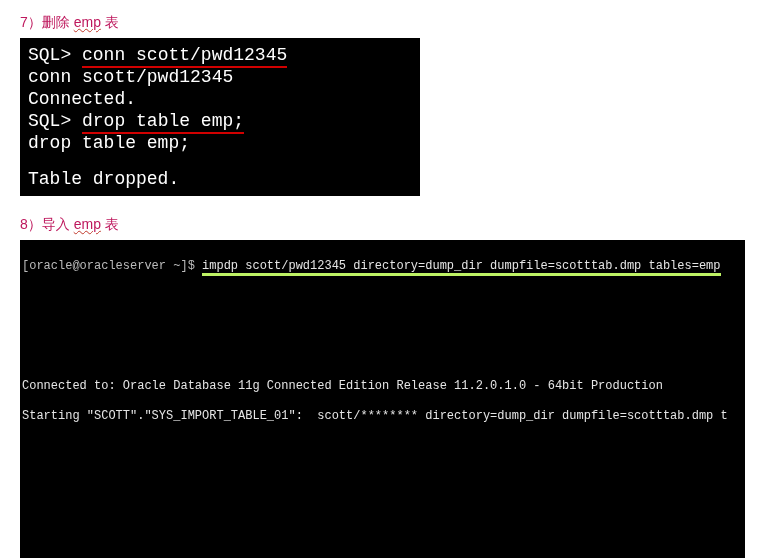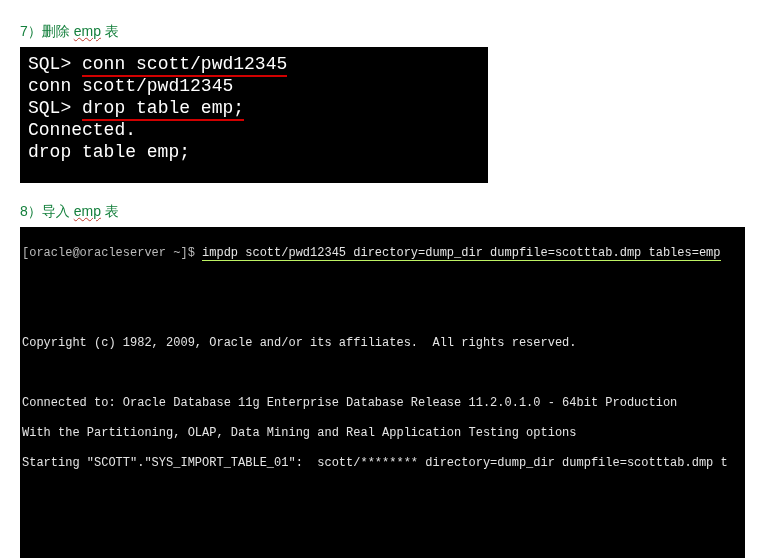--- a/index.html
+++ b/index.html
@@ -7,33 +7,33 @@
     padding: 10px 20px;
     background: #ffffff;
     font-family: "Microsoft YaHei", Arial, sans-serif;
     font-size: 14px;
     color: #333;
     width: 777px;
     box-sizing: border-box;
   }
   .step-title {
     font-size: 14px;
-    margin: 13px 0 6px 0;
-    color: #15803d;
+    margin: 4px 0 6px 0;
+    color: #be185d;
   }
   .wavy {
     text-decoration: underline wavy #c0392b;
     text-decoration-thickness: 1px;
   }
   .term-box {
     background: #000000;
     color: #ffffff;
     font-family: "Consolas", "Courier New", monospace;
     padding: 6px 8px;
-    width: 468px;
+    width: 400px;
     box-sizing: border-box;
     margin-bottom: 20px;
   }
   .term-box .tline {
     font-size: 18px;
     line-height: 22px;
     white-space: pre;
   }
   .term-box .spacer {
     height: 14px;
@@ -59,52 +59,51 @@
     white-space: pre;
     position: relative;
   }
   .term-wide .wl {
     display: block;
   }
   .prompt-host {
     color: #bbbbbb;
   }
   .cmd-underline {
-    border-bottom: 1px solid #bef264;
+    border-bottom: 3px solid #bef264;
     padding-bottom: 0px;
   }
 </style>
 </head>
 <body>
 
 <div class="step-title">
   <span>7）</span><span>删除 </span><span class="wavy">emp</span><span> 表</span>
 </div>
 
 <div class="term-box">
   <div class="tline"><span>SQL&gt; </span><span class="red-underline-a">conn scott/pwd12345</span></div>
   <div class="tline">conn scott/pwd12345</div>
+  <div class="tline">Connected.</div>
   <div class="tline"><span>SQL&gt; </span><span class="red-underline-b">drop table emp;</span></div>
-  <div class="tline">Connected.</div>
   <div class="tline">drop table emp;</div>
   <div class="spacer"></div>
+  <div class="tline">Table dropped.</div>
 </div>
 
 <div class="step-title">
   <span>8）</span><span>导入 </span><span class="wavy">emp</span><span> 表</span>
 </div>
 
 <div class="term-wide">
 <span class="wl"><span class="prompt-host">[oracle@oracleserver ~]$ </span><span class="cmd-underline">impdp scott/pwd12345 directory=dump_dir dumpfile=scotttab.dmp tables=emp</span></span>
 <span class="wl"> </span>
 <span class="wl"> </span>
-<span class="wl">Copyright (c) 1982, 2009, Oracle and/or its affiliates.  All rights reserved.</span>
 <span class="wl"> </span>
-<span class="wl">Connected to: Oracle Database 11g Enterprise Database Release 11.2.0.1.0 - 64bit Production</span>
-<span class="wl">With the Partitioning, OLAP, Data Mining and Real Application Testing options</span>
+<span class="wl">Connected to: Oracle Database 11g Connected Edition Release 11.2.0.1.0 - 64bit Production</span>
 <span class="wl">Starting "SCOTT"."SYS_IMPORT_TABLE_01":  scott/******** directory=dump_dir dumpfile=scotttab.dmp t</span>
 
 
 
 
 
 
 
 
 

